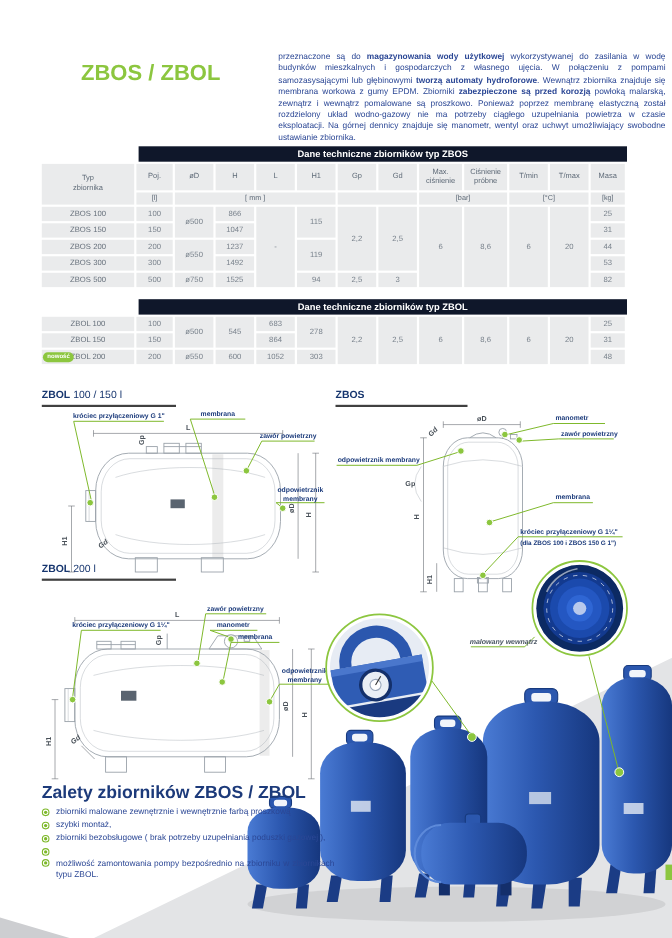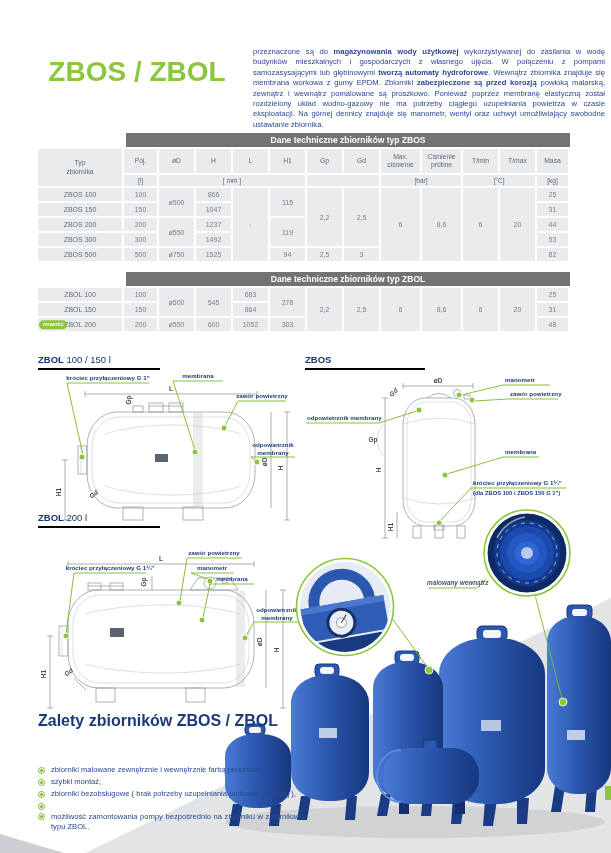--- a/index.html
+++ b/index.html
@@ -3,61 +3,61 @@
 <meta charset="utf-8">
 <style>
   * { margin:0; padding:0; box-sizing:border-box; }
   html,body { background:#9a9a9a; }
   body { font-family:"Liberation Sans",sans-serif; }
   .page { position:relative; width:611px; height:853px; background:#fff; margin:0 auto; overflow:hidden; }
   .abs { position:absolute; }
 
   
   .kicker { left:38px; top:46px; font-size:10.5px; font-weight:bold; color:#1c3a7a; letter-spacing:.2px; }
-  .big-title { left:38px; top:56px; width:198px; text-align:center; font-size:28px; font-weight:bold; color:#8CC63F; }
+  .big-title { left:38px; top:56px; width:198px; text-align:center; font-size:20px; font-weight:bold; color:#8CC63F; }
   .intro { left:253px; top:47px; width:352px; font-size:7.6px; line-height:10.4px; color:#2b4795; text-align:justify; }
   .intro b { font-weight:bold; }
 
   
-  .band { left:126px; width:444px; height:14px; background:#737373; color:#fff;
+  .band { left:126px; width:444px; height:14px; background:#0f172a; color:#fff;
           font-size:8.5px; font-weight:bold; text-align:center; line-height:14px; }
 
   
   table.spec { position:absolute; left:36px; border-collapse:separate; border-spacing:2px; table-layout:fixed; }
   table.spec th, table.spec td { background:#eaebec; text-align:center; vertical-align:middle; overflow:hidden; }
   table.spec th { color:#5e6a77; font-size:6.8px; font-weight:normal; line-height:1.18; height:24px; }
   table.spec tr.units th { height:11px; font-size:6.6px; }
   table.spec td { color:#79828c; font-size:7px; height:13px; }
   table.spec td.typ { color:#66707b; }
   .pre { white-space:pre-line; }
   .typcell { position:relative; }
   .badge { position:absolute; left:1px; top:50%; transform:translateY(-50%); background:#8CC63F; color:#fff;
            font-size:5.5px; font-weight:bold; line-height:1; padding:2px 4px; border-radius:5px; }
 
   
-  .dh { position:absolute; font-size:9.5px; color:#16356e; padding-bottom:3px; border-bottom:2px solid #000000; }
+  .dh { position:absolute; font-size:9.5px; color:#16356e; padding-bottom:3px; border-bottom:2px solid #404040; }
   .dh b { font-weight:bold; }
 
   
   svg { position:absolute; overflow:visible; }
   svg text { font-family:"Liberation Sans",sans-serif; }
   .lbl { fill:#1d3c7c; font-size:6.2px; font-weight:bold; }
   .lbl2 { fill:#1d3c7c; font-size:5.8px; font-weight:bold; }
   .dim { fill:#474f57; font-size:6.5px; font-weight:bold; }
   .dimGd { fill:#474f57; font-size:6.5px; font-weight:bold; font-style:italic; }
   .dln { stroke:#6a7077; stroke-width:.55; }
   .tk { stroke:#98a0a8; stroke-width:.8; fill:none; }
   .tki { stroke:#a8afb6; stroke-width:.4; fill:none; }
   .grn { stroke:#7db829; stroke-width:.9; fill:none; }
   .dot { fill:#8CC63F; stroke:#fff; stroke-width:.9; }
   .mal { fill:#4a5663; font-size:6.4px; font-weight:bold; font-style:italic; }
 
   
   .zal-title { left:38px; top:712px; font-size:16px; font-weight:bold; color:#1c3a7a; }
-  .zal-list { left:38px; top:733px; width:266px;margin-top:32px; }
+  .zal-list { left:38px; top:733px; width:266px; }
   .zal-item { display:flex; gap:6px; font-size:7.6px; line-height:10px; color:#2b4795; text-align:justify; margin-bottom:2px; }
   .blt { flex:none; width:7px; height:7px; margin-top:1.5px; border:1.4px solid #7db829; border-radius:50%; position:relative; }
   .blt::after { content:""; position:absolute; left:1px; top:1px; right:1px; bottom:1px; background:#7db829; border-radius:50%; }
 </style>
 </head>
 <body>
 
 <div class="page">
 
   <svg style="left:0;top:0;overflow:hidden" width="611" height="853" viewBox="0 0 611 853">

